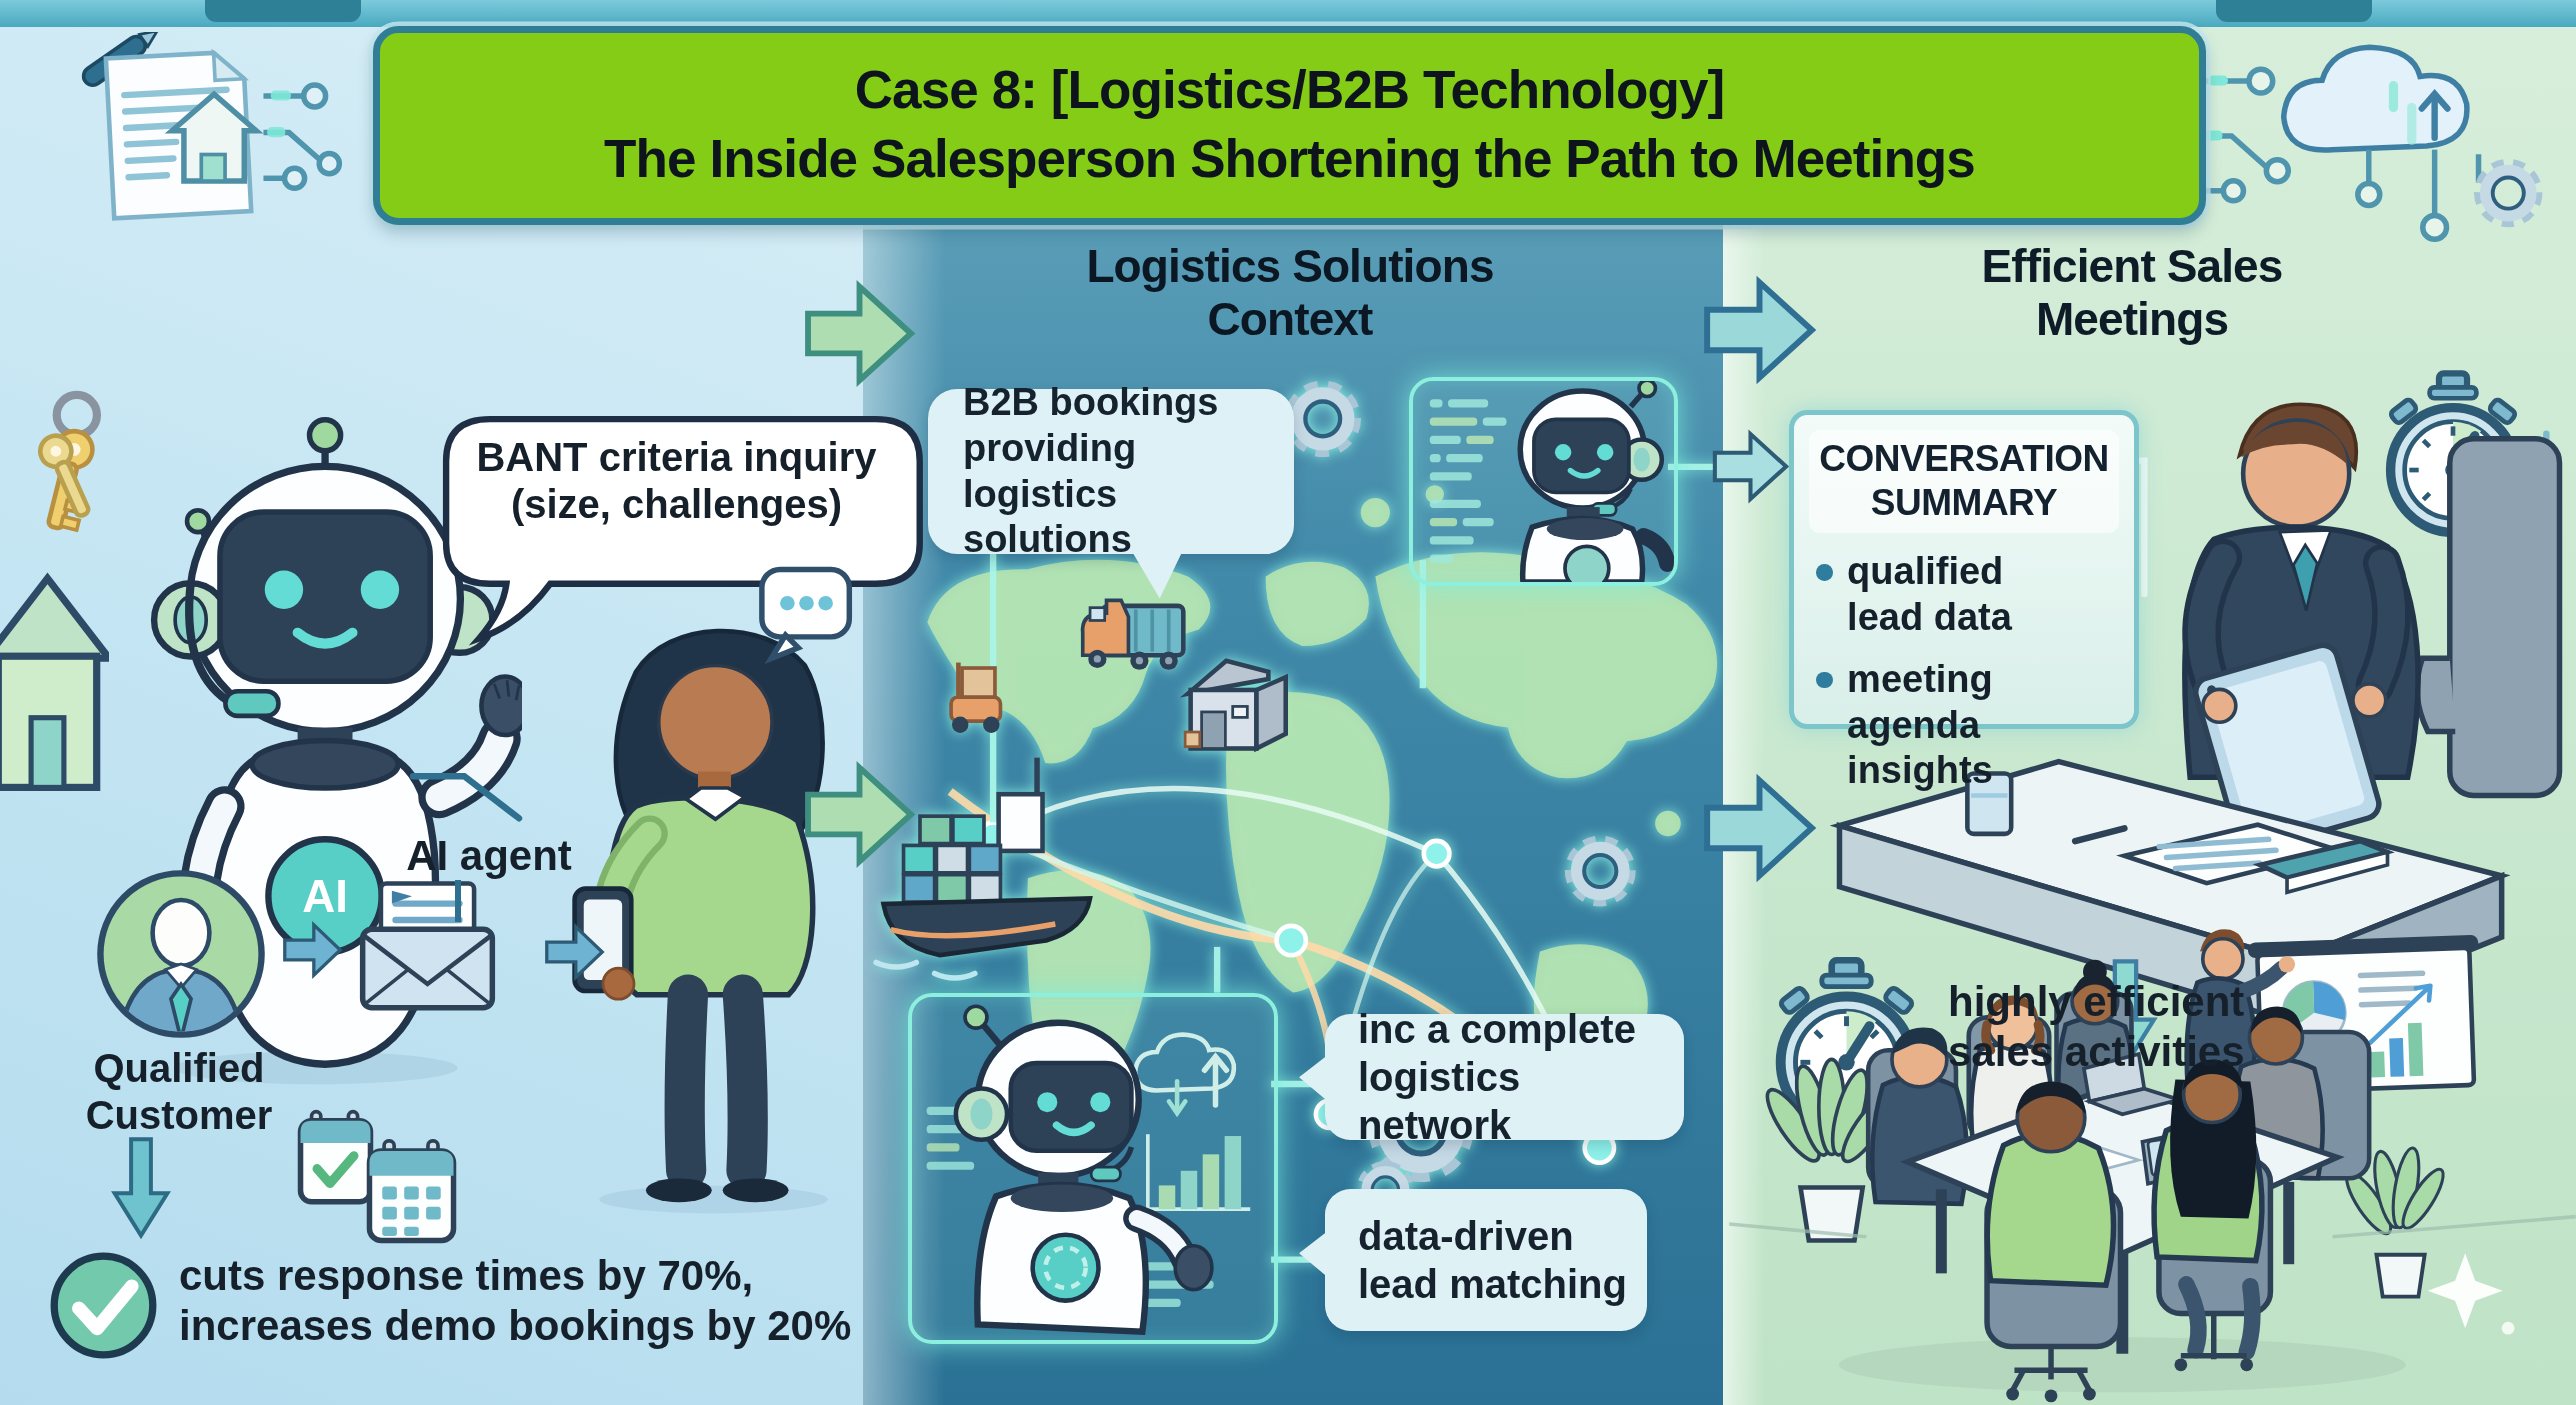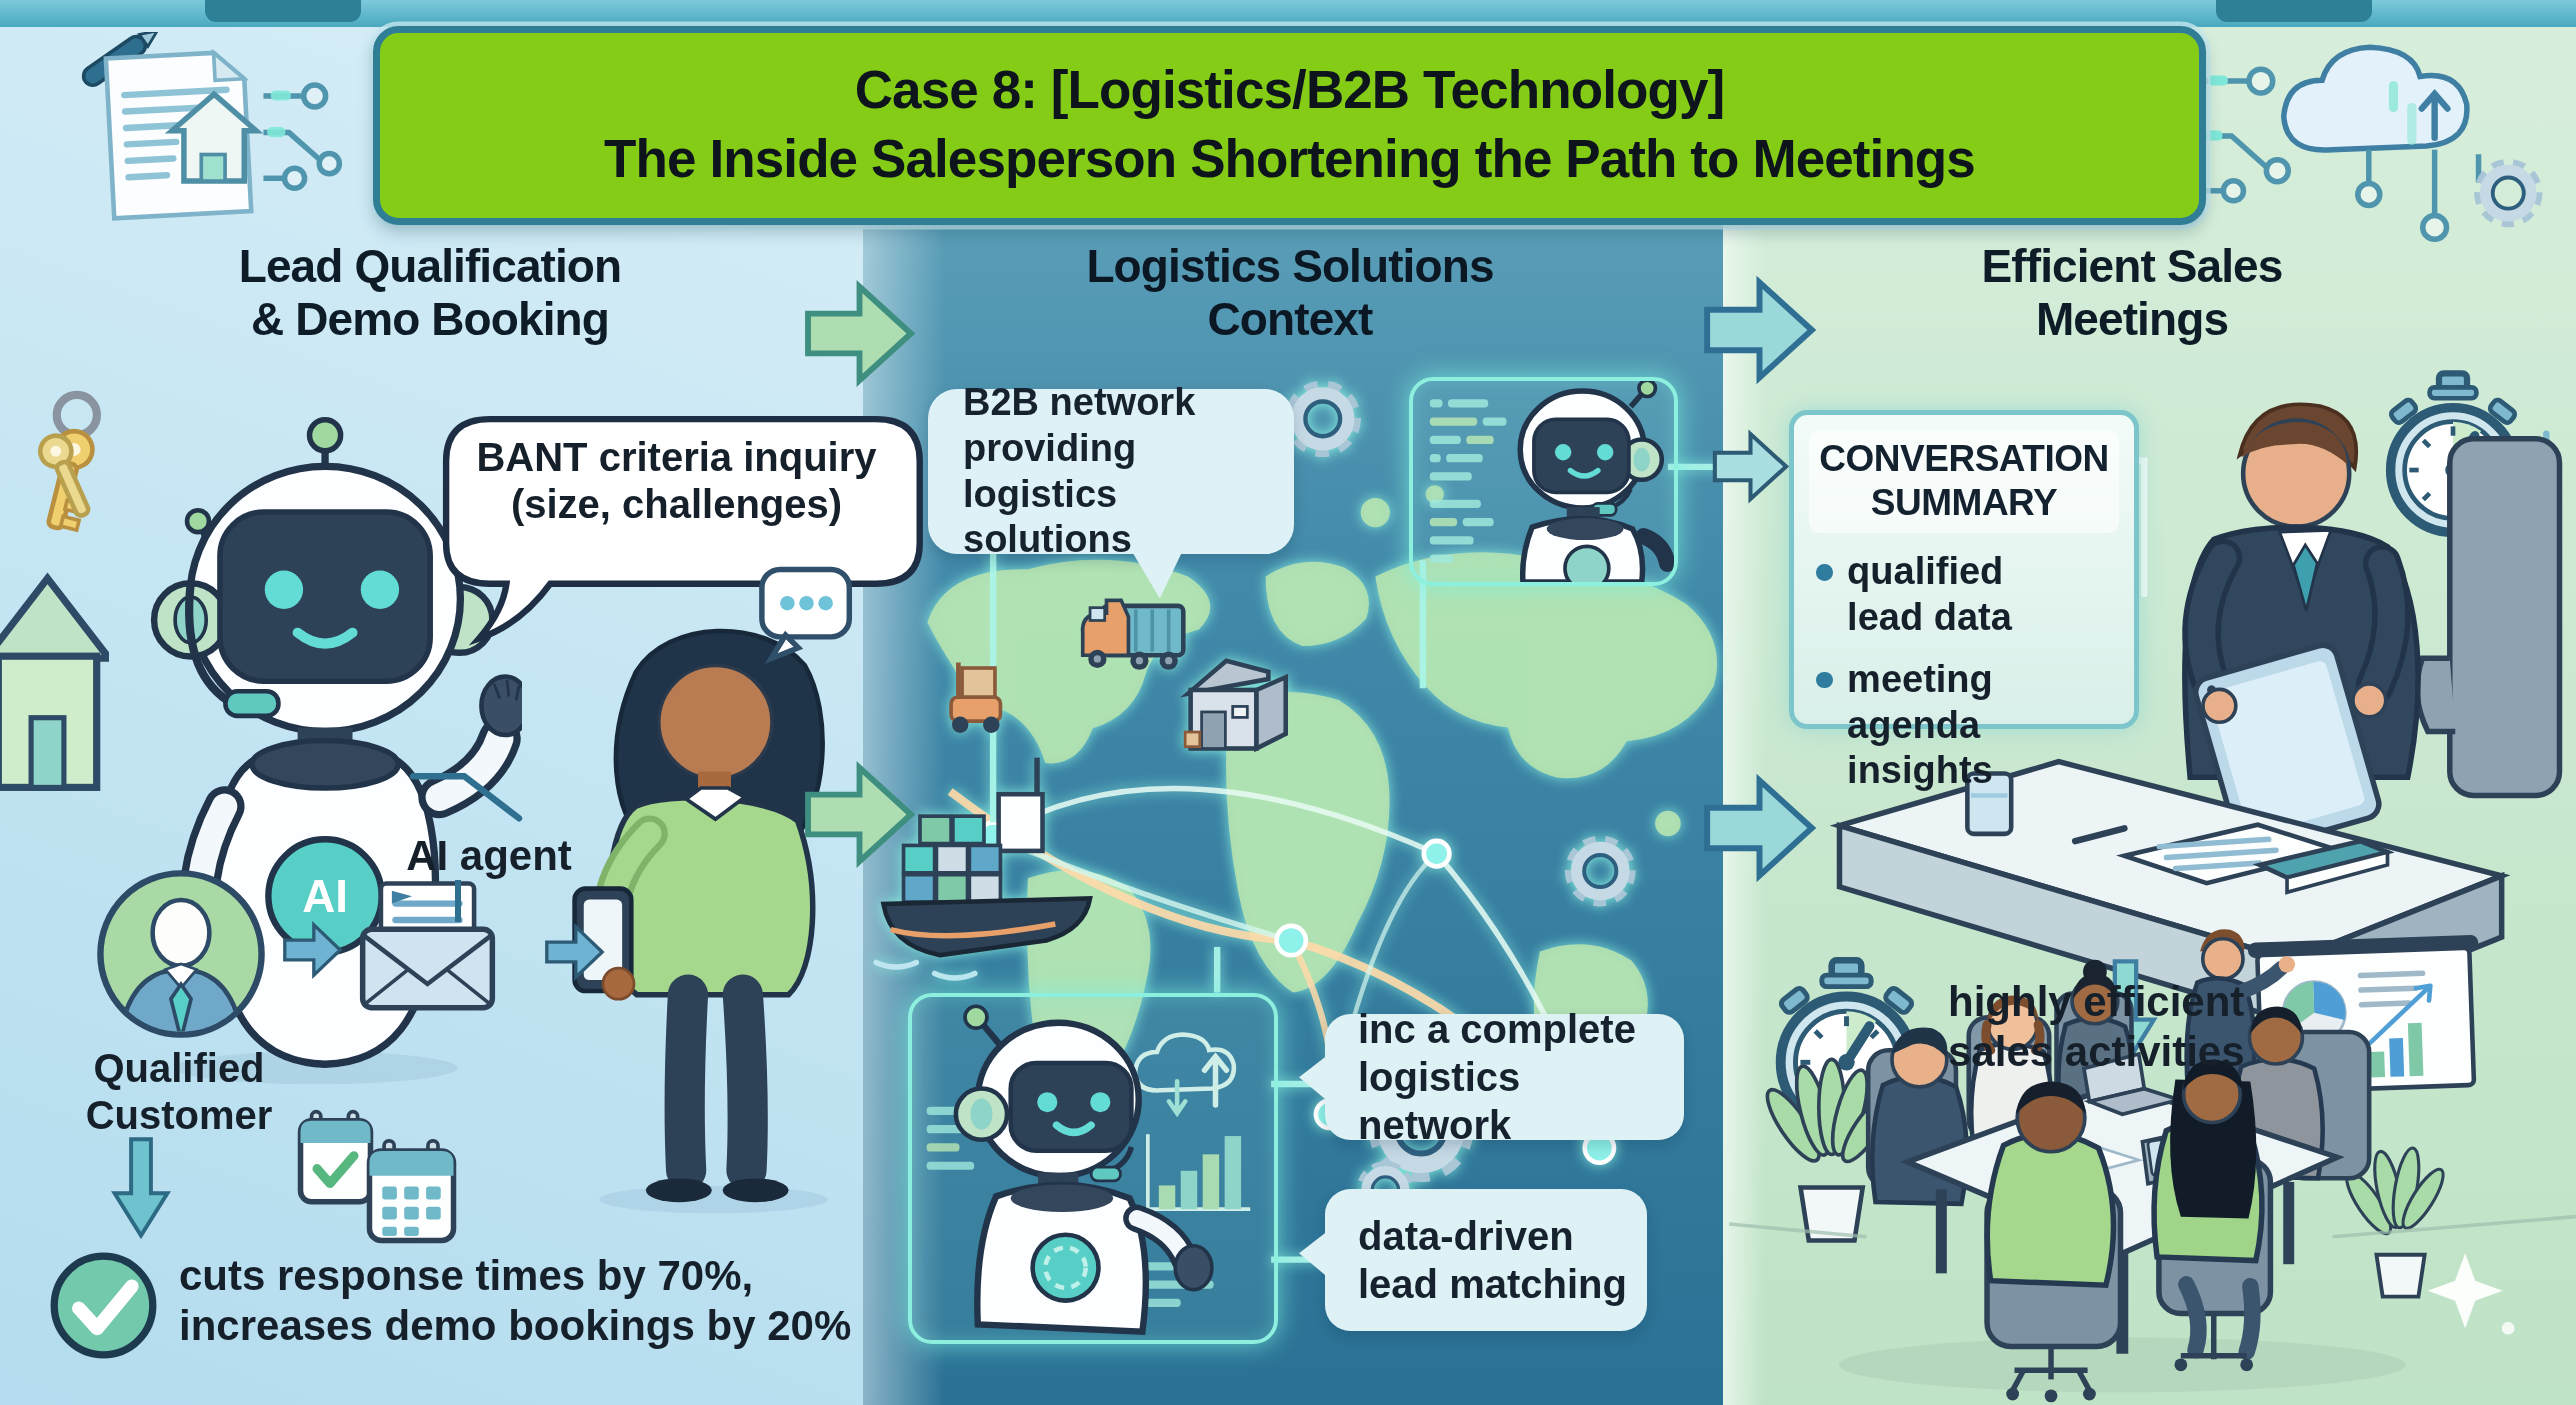--- a/index.html
+++ b/index.html
@@ -132,22 +132,20 @@
     <g stroke="#4f95ad" stroke-width="6" fill="none">
       <path d="M190,135 v36"></path>
         <circle cx="190" cy="184" r="12" fill="#e6f4ea"></circle>
       <path d="M262,135 v72"></path>
         <circle cx="262" cy="220" r="13" fill="#e6f4ea"></circle>
       <path d="M310,140 v28 h22"></path>
     </g>
     <use href="#gear" transform="translate(300,140) scale(0.85)"></use>
   </svg>
 
-  <div class="abs hd preline" style="left:64px;top:240px;width:732px;">Lead Qualification
-&amp; Demo Booking</div>
 
   <svg class="abs" style="left:20px;top:384px;" width="110" height="169" viewBox="0 0 120 185">
     <circle cx="62" cy="34" r="22" fill="none" stroke="#8a93a0" stroke-width="9"></circle>
     <g transform="rotate(14 62 60)">
       <circle cx="62" cy="72" r="20" fill="#f0cf6f" stroke="#b8903f" stroke-width="5"></circle>
         <circle cx="62" cy="72" r="7" fill="#fdf6e0"></circle>
       <rect x="54" y="88" width="16" height="72" rx="6" fill="#f0cf6f" stroke="#b8903f" stroke-width="5"></rect>
       <rect x="68" y="128" width="16" height="10" fill="#f0cf6f" stroke="#b8903f" stroke-width="4"></rect>
       <rect x="68" y="146" width="18" height="11" fill="#f0cf6f" stroke="#b8903f" stroke-width="4"></rect>
     </g>
@@ -397,21 +395,21 @@
       <rect x="404" y="392" width="16" height="12" fill="#eef3f6" stroke="#2e4257" stroke-width="3"></rect>
       <rect x="352" y="420" width="16" height="16" fill="#e3c49a" stroke="#8a5a3a" stroke-width="3"></rect>
     </g>
     <use href="#gear" transform="translate(455,30) scale(0.95)"></use>
     <use href="#gear" transform="translate(762,528) scale(0.88)"></use>
     <use href="#gear" transform="translate(545,790) scale(1.3)"></use>
     <use href="#gear" transform="translate(535,885) scale(0.72)"></use>
   </svg>
 
   <div class="abs infobox" style="left:928px;top:389px;width:366px;height:165px;border-radius:29px;">
-    <div class="txt preline" style="padding:9.1px 18.3px 9.1px 35px;font-size:38px;">B2B network
+    <div class="txt preline" style="padding:9.1px 18.3px 9.1px 35px;font-size:38px;">B2B bookings
 providing logistics
 solutions</div>
   </div>
   <svg class="abs" style="left:1125px;top:549px;z-index:6;" width="64" height="55" viewBox="0 0 70 60">
       <path d="M6,0 L64,0 L38,54 Z" fill="#ddf1f6"></path>
     </svg>
 
   <div class="abs glow-frame" style="left:1409px;top:377px;width:261px;height:201px;">
     <svg width="261" height="201" viewBox="0 0 285 220">
       <g fill="#9fe8dc" opacity=".85">

